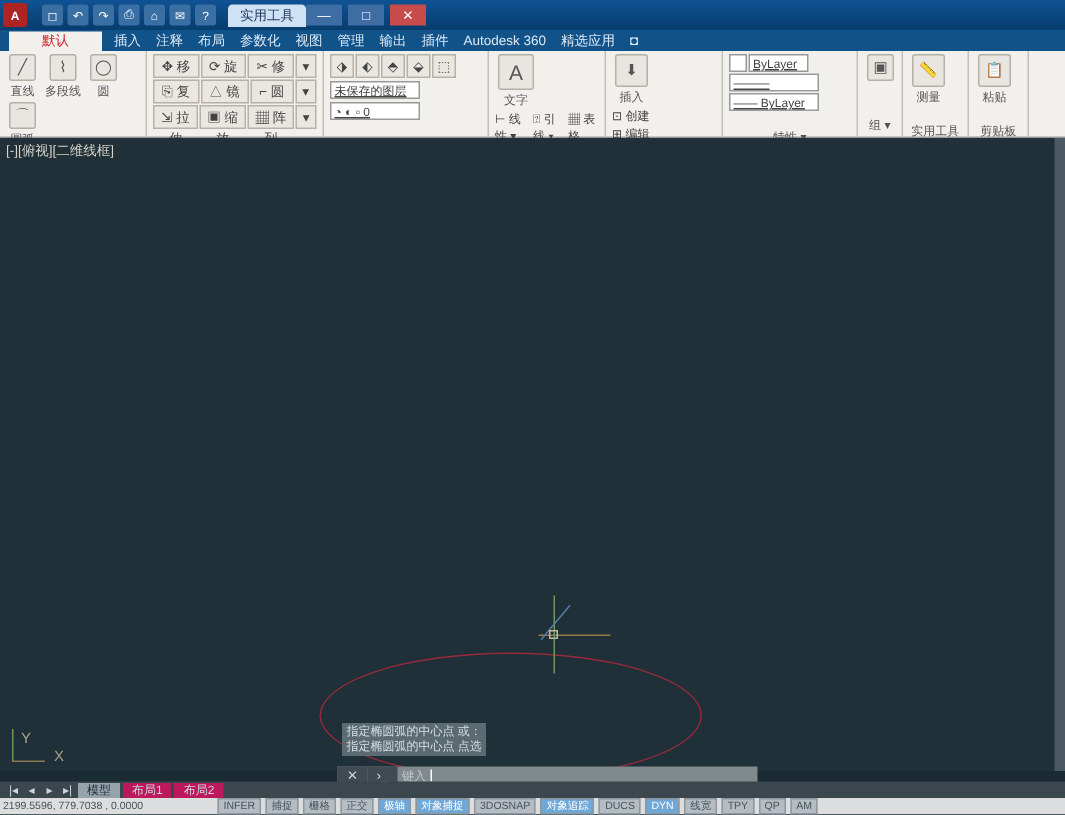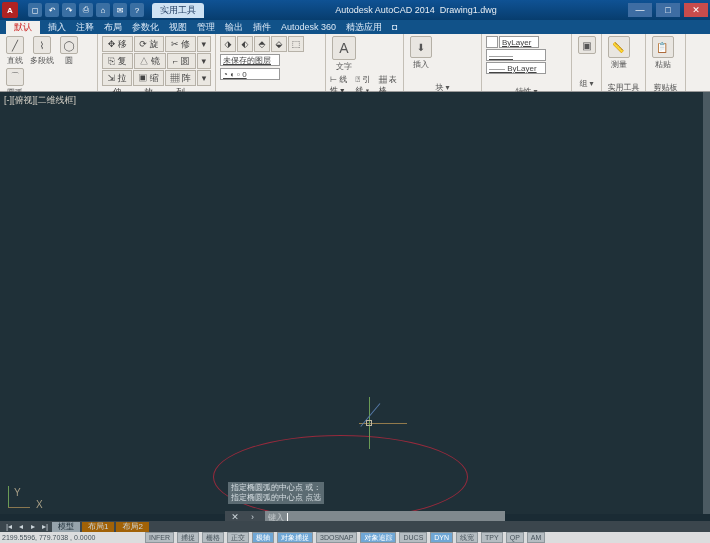--- a/index.html
+++ b/index.html
@@ -45,21 +45,21 @@
 .viewport .ucs-ax .ax-y { position:absolute; bottom:0; left:0; width:1px; height:22px; background:#6a9b56; }
 .viewport .ucs-ax .ax-x { position:absolute; bottom:0; left:0; width:22px; height:1px; background:#8a7750; }
 
 .cmdline { position:absolute; left:225px; bottom:20px; height:12px; width:280px; background:#80898e; display:flex; align-items:center; font-size:8px; }
 .cmdline .handle { width:20px; background:#404a51; height:100%; color:#cbd4d9; text-align:center; line-height:12px; font-size:9px; }
 .cmdline .prompt { color:#ecf0f2; padding:0 3px; }
 .cmdline .caret { width:1px; height:8px; background:#fff; }
 
 .modeltabs { position:absolute; bottom:11px; left:0; right:0; height:11px; background:#3b464d; display:flex; align-items:center; font-size:8px; color:#cdd6db; padding:0 4px; gap:2px; }
 .modeltabs .nav { width:10px; text-align:center; }
-.modeltabs .tab { background:#a16207; padding:0 6px; line-height:10px; }
+.modeltabs .tab { background:#be185d; padding:0 6px; line-height:10px; }
 .modeltabs .tab.active { background:#96a3ab; color:#20303a; }
 
 .statusbar { position:absolute; bottom:0; left:0; right:0; height:11px; background:#dcddde; display:flex; align-items:center; font-size:7px; color:#46525a; padding:0 2px; gap:3px; }
 .statusbar .coords { width:140px; }
 .statusbar .toggle { background:#b5bdc2; padding:0 3px; line-height:9px; border:1px solid #8e979c; font-size:7px; }
 .statusbar .toggle.on { background:#6fa7d6; color:#fff; }
 .statusbar .spacer { flex:1; }
 </style>
 </head>
 <body>
@@ -69,30 +69,29 @@
   <div class="qat">
     <span>◻</span>
     <span>↶</span>
     <span>↷</span>
     <span>⎙</span>
     <span>⌂</span>
     <span>✉</span>
     <span>?</span>
   </div>
   <div class="doc-tab">实用工具</div>
-  <div class="center"><span>Autodesk AutoCAD 2014</span>&nbsp;&nbsp;<span>Drawing1.dwg</span></div>
   <div class="wnd-btns">
     <span>—</span>
     <span>□</span>
     <span style="background:#c84c4c">✕</span>
   </div>
 </div>
 
 <div class="menubar">
-  <span style="background:#f2f0ed;color:#c22;padding:0 8px;">默认</span>
+  <span style="background:#f2f0ed;color:#c22;padding:0 22px;">默认</span>
   <span>插入</span>
   <span>注释</span>
   <span>布局</span>
   <span>参数化</span>
   <span>视图</span>
   <span>管理</span>
   <span>输出</span>
   <span>插件</span>
   <span>Autodesk 360</span>
   <span>精选应用</span>
@@ -175,20 +174,25 @@
     </div>
     <div class="label">注释 ▾</div>
   </div>
 
   <div class="panel" style="width:78px">
     <div class="content">
       <div class="tool">
           <div class="ico" style="width:22px;height:22px">⬇</div>
           <span>插入</span>
         </div>
+      <div style="display:flex;flex-direction:column;gap:1px;font-size:8px">
+        <span>⊡ 创建</span>
+        <span>⊞ 编辑</span>
+        <span>▦ 编辑属性 ▾</span>
+      </div>
     </div>
     <div class="label">块 ▾</div>
   </div>
 
   <div class="panel" style="width:90px">
     <div class="content" style="flex-direction:column;gap:1px">
       <div style="display:flex;gap:1px">
           <span style="width:12px;height:12px;background:#fff;border:1px solid #999"></span>
           <div class="mini mini-narrow">ByLayer</div>
         </div>

